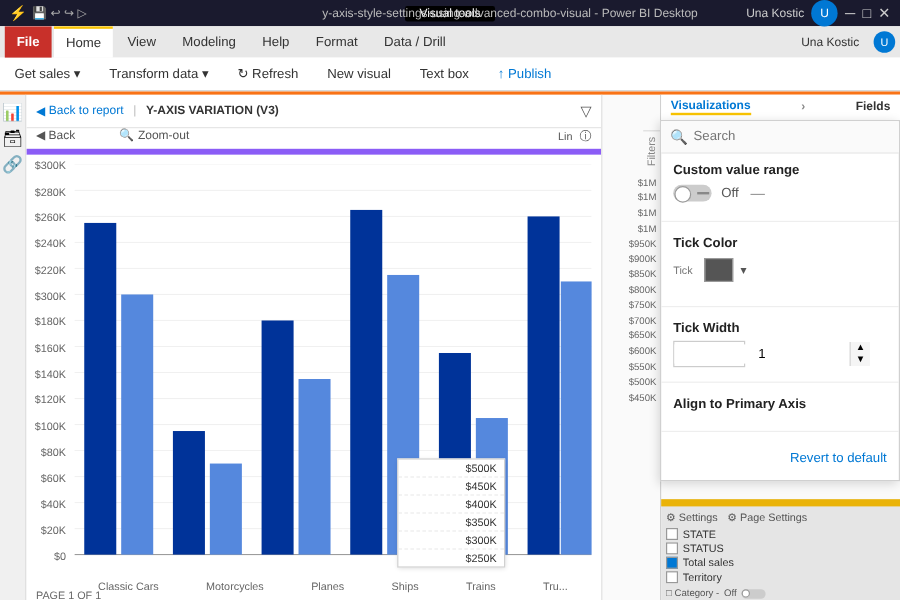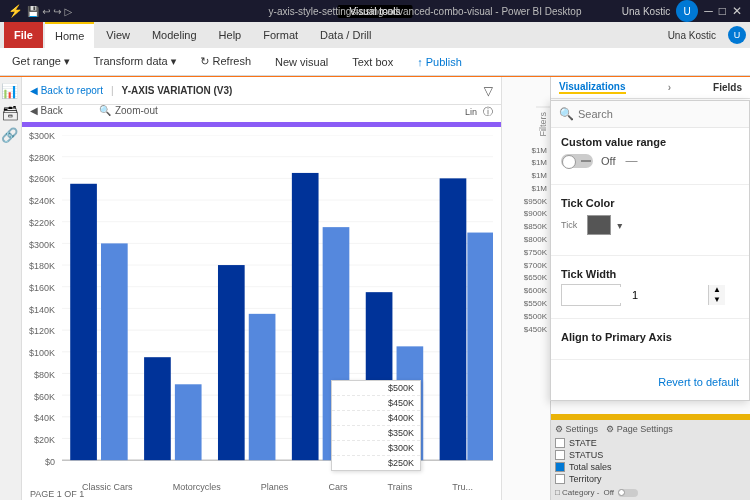--- a/index.html
+++ b/index.html
@@ -19,21 +19,21 @@
     .title-bar-left { display: flex; align-items: center; gap: 4px; }
     .title-bar-center { 
       position: absolute; left: 50%; transform: translateX(-50%);
       background: #000000; color: white; padding: 1px 12px; font-size: 10px; border-radius: 2px;
     }
     .title-bar-right { display: flex; align-items: center; gap: 6px; }
 
     
     .ribbon {
       background: #fff;
-      border-bottom: 1px solid #f97316;
+      border-bottom: 3px solid #f97316;
     }
     .ribbon-tabs {
       display: flex;
       align-items: center;
       padding: 0 4px;
       background: #e8e8e8;
       height: 26px;
       gap: 2px;
     }
     .ribbon-tab {
@@ -368,21 +368,21 @@
     <div class="ribbon-tab">Help</div>
     <div class="ribbon-tab">Format</div>
     <div class="ribbon-tab">Data / Drill</div>
     <div class="ribbon-right">
       <span style="font-size:10px;color:#333;margin-right:4px;">Una Kostic</span>
       <div class="user-badge" style="width:18px;height:18px;font-size:9px;">U</div>
     </div>
   </div>
 
   <div class="ribbon-content">
-    <span class="ribbon-item">Get range ▾</span>
+    <span class="ribbon-item">Get sales ▾</span>
     <span class="ribbon-item">Transform data ▾</span>
     <span class="ribbon-item">↻ Refresh</span>
     <span class="ribbon-item">New visual</span>
     <span class="ribbon-item">Text box</span>
     <span class="ribbon-item" style="color:#0078d4;">↑ Publish</span>
   </div>
 </div>
 
 <div class="main-area">
 
@@ -482,21 +482,21 @@
         <div class="tooltip-row">$400K</div>
         <div class="tooltip-row">$350K</div>
         <div class="tooltip-row">$300K</div>
         <div class="tooltip-row" style="border-bottom:none;">$250K</div>
       </div>
 
       <div class="x-axis">
         <span>Classic Cars</span>
         <span>Motorcycles</span>
         <span>Planes</span>
-        <span>Cars</span>
+        <span>Ships</span>
         <span>Trains</span>
         <span>Tru...</span>
       </div>
 
       <div class="page-indicator">PAGE 1 OF 1</div>
     </div>
   </div>
 
   <div style="width:49px;background:#fafafa;border-left:1px solid #e0e0e0;display:flex;flex-direction:column;align-items:flex-end;padding-top:30px;overflow:hidden;">
     <div style="writing-mode:vertical-rl;transform:rotate(180deg);font-size:9px;color:#888;padding:4px 2px;border-bottom:1px solid #ddd;margin-bottom:4px;">Filters</div>

